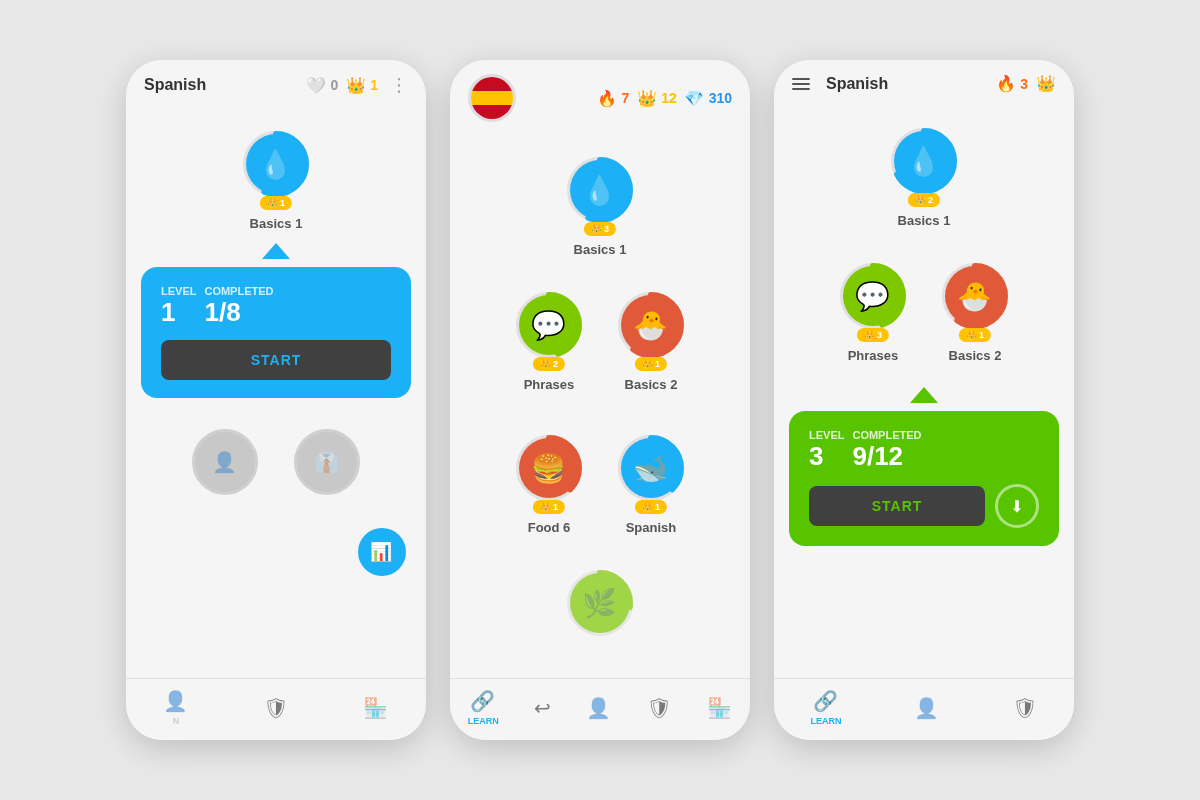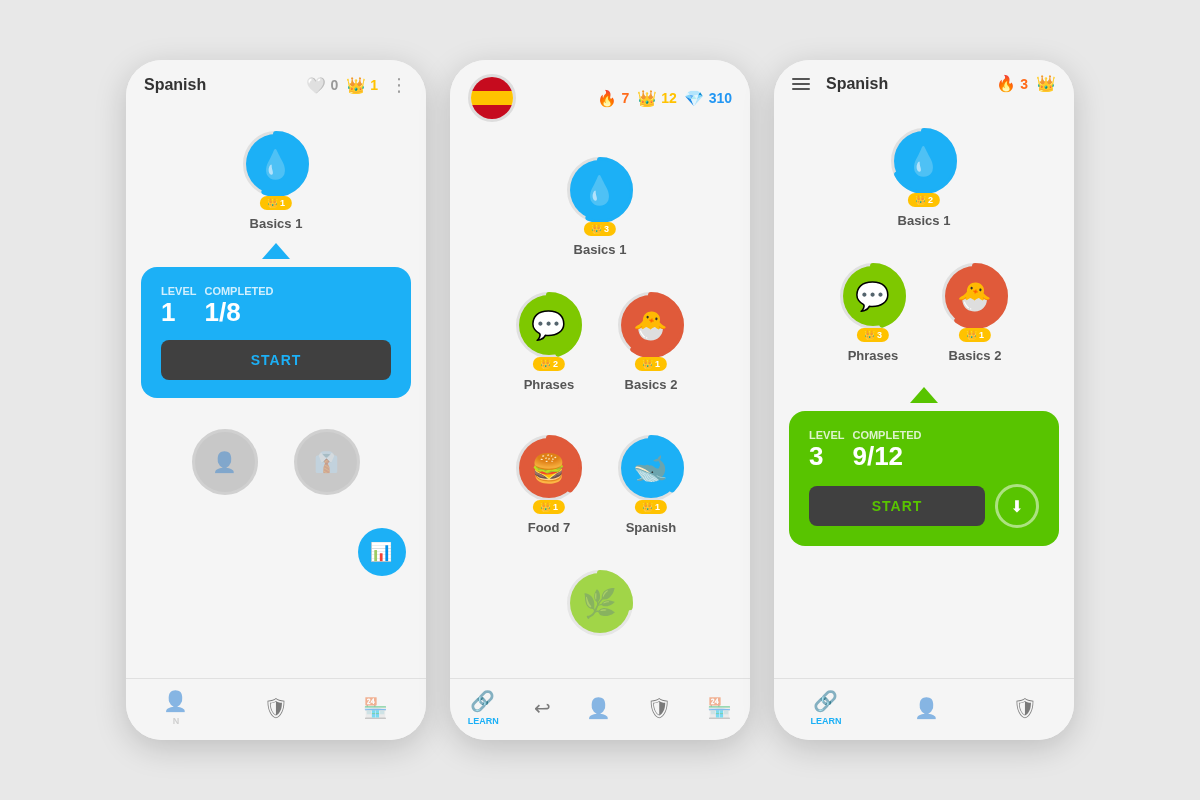--- a/index.html
+++ b/index.html
@@ -497,21 +497,21 @@
               <circle cx="36" cy="36" r="30" fill="none" stroke="#e05a3a" stroke-width="6" stroke-dasharray="141.3" stroke-dashoffset="70.6" stroke-linecap="round"></circle>
             </svg>
             <div class="ring-inner" style="background:#e05a3a;">
               <span class="node-icon">🍔</span>
             </div>
             <div class="crown-badge">
               <span>👑</span>
                 <span>1</span>
             </div>
           </div>
-          <span class="node-label">Food 7</span>
+          <span class="node-label">Food 6</span>
         </div>
 
         <div class="lesson-node">
           <div class="ring-wrap">
             <svg width="72" height="72" viewBox="0 0 72 72">
               <circle cx="36" cy="36" r="30" fill="none" stroke="#e0e0e0" stroke-width="6"></circle>
               <circle cx="36" cy="36" r="30" fill="none" stroke="#1cb0f6" stroke-width="6" stroke-dasharray="141.3" stroke-dashoffset="70.6" stroke-linecap="round"></circle>
             </svg>
             <div class="ring-inner" style="background:#1cb0f6;">
               <span class="node-icon">🐋</span>

